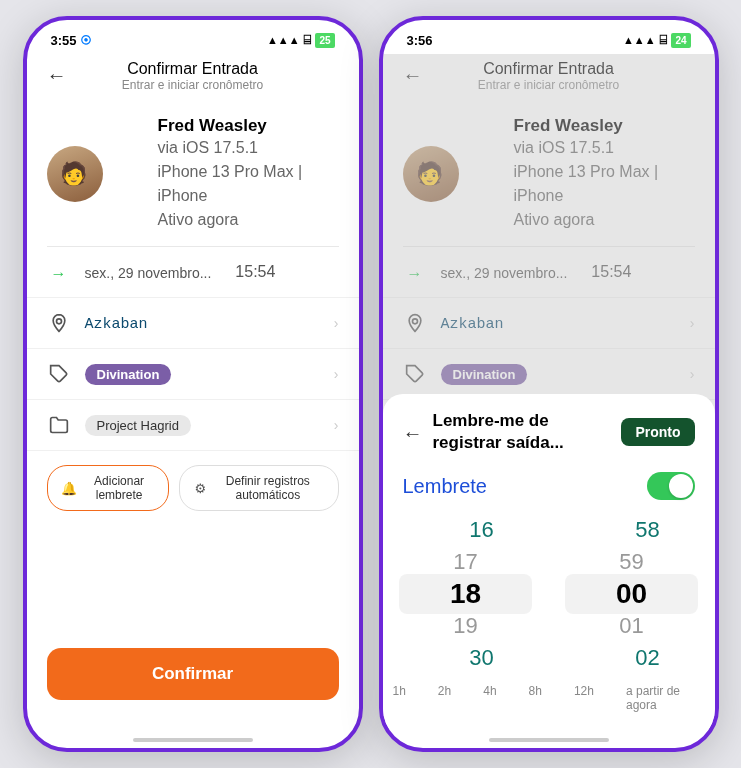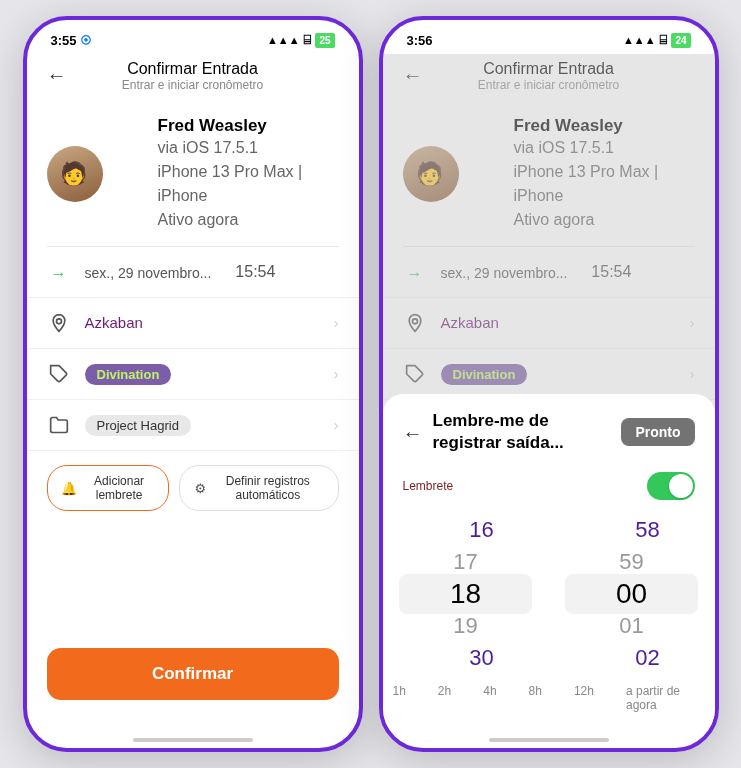--- a/index.html
+++ b/index.html
@@ -134,31 +134,31 @@
       height: 24px;
       display: flex;
       align-items: center;
       justify-content: center;
       color: #555;
       font-size: 16px;
       flex-shrink: 0;
     }
     .row-icon.green { color: #34c759; }
     .row-content { flex: 1; }
-    .row-value { font-size: 15px; color: #701a75; }
+    .row-value { font-size: 15px; color: #0c4a6e; font-family: Liberation Mono, monospace; }
     .row-arrow { color: #ccc; font-size: 14px; }
 
     
     .tag-pill {
       display: inline-block;
       padding: 3px 12px;
       border-radius: 20px;
       font-size: 13px;
       font-weight: 600;
-      color: #bef264;
+      color: #ffffff;
       background: #7b5ea7;
     }
     .tag-pill-gray {
       display: inline-block;
       padding: 3px 12px;
       border-radius: 20px;
       font-size: 13px;
       font-weight: 500;
       color: #333;
       background: #e8e8e8;
@@ -260,21 +260,21 @@
       padding: 16px 20px 10px;
     }
     .sheet-title {
       font-size: 17px;
       font-weight: 700;
       color: #000;
       flex: 1;
       line-height: 1.3;
     }
     .pronto-btn {
-      background: #737373;
+      background: #14532d;
       color: #fff;
       border: none;
       border-radius: 8px;
       padding: 6px 14px;
       font-size: 14px;
       font-weight: 600;
       cursor: pointer;
       white-space: nowrap;
     }
     .sheet-back {
@@ -283,21 +283,21 @@
       margin-right: 10px;
       cursor: pointer;
     }
 
     .reminder-row {
       display: flex;
       align-items: center;
       justify-content: space-between;
       padding: 8px 20px 14px;
     }
-    .reminder-label { font-size: 12px; color: #7f1d1d; }
+    .reminder-label { font-size: 20px; color: #1d4ed8; }
     
     .toggle {
       width: 48px;
       height: 28px;
       background: #34c759;
       border-radius: 14px;
       position: relative;
       cursor: pointer;
     }
     .toggle-knob {
@@ -332,25 +332,25 @@
       height: 40px;
       display: flex;
       align-items: center;
       justify-content: center;
       font-size: 22px;
       color: #999;
       width: 100%;
     }
     .picker-item.selected {
       font-size: 28px;
-      font-weight: 400;
+      font-weight: 700;
       color: #000;
     }
     .picker-item.faded {
-      color: #4c1d95;
+      color: #0f766e;
       margin-left: 32px;
     }
     .picker-highlight {
       position: absolute;
       top: 50%;
       transform: translateY(-50%);
       left: 10%;
       right: 10%;
       height: 40px;
       background: rgba(0,0,0,0.05);

